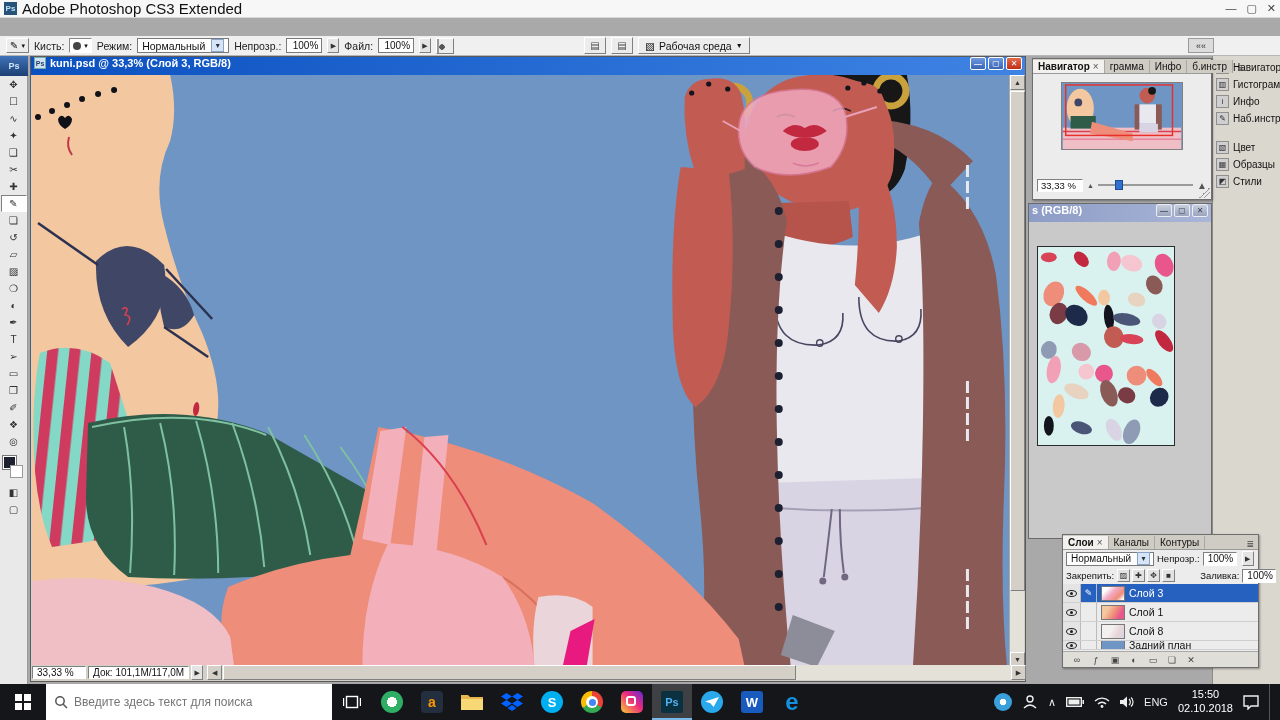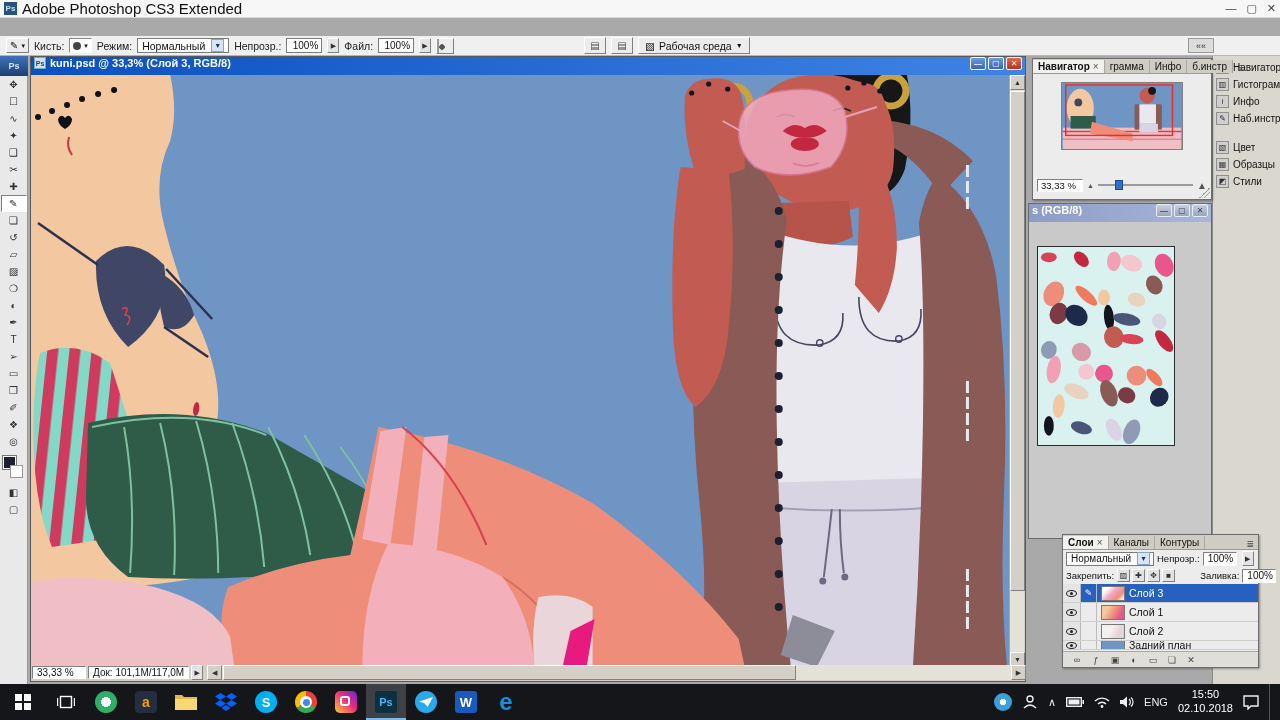--- a/index.html
+++ b/index.html
@@ -544,21 +544,21 @@
         <span class="ind-cell"></span>
         <span class="lthumb lt2"></span>
         <span>Слой 1</span>
       </div>
       <div class="layer-row">
         <span class="eye-cell">
             <span class="eye"></span>
           </span>
         <span class="ind-cell"></span>
         <span class="lthumb lt3"></span>
-        <span>Слой 2</span>
+        <span>Слой 8</span>
       </div>
       <div class="layer-row layer-partial">
         <span class="eye-cell">
             <span class="eye"></span>
           </span>
         <span class="ind-cell"></span>
         <span class="lthumb lt4"></span>
         <span>Задний план</span>
       </div>
       <div class="lbottom" id="layer-buttons">
@@ -575,20 +575,27 @@
   </div>
 
   <div class="taskbar">
     <div class="tb-start">
       <span class="winlogo">
           <i></i>
           <i></i>
           <i></i>
           <i></i>
         </span>
+    </div>
+    <div class="tb-search">
+      <svg class="ticon" width="14" height="14" viewBox="0 0 14 14">
+        <circle cx="6" cy="6" r="4.2" fill="none" stroke="#555" stroke-width="1.5"></circle>
+        <line x1="9.2" y1="9.2" x2="13" y2="13" stroke="#555" stroke-width="1.5"></line>
+      </svg>
+      <input readonly="" placeholder="Введите здесь текст для поиска" style="">
     </div>
     <div class="tb-apps">
       <div class="appslot">
         <svg class="ticon" width="18" height="18" viewBox="0 0 18 18">
           <rect x="3.5" y="3.5" width="11" height="11" fill="none" stroke="#fff" stroke-width="1.4"></rect>
           <line x1="0.5" y1="5" x2="0.5" y2="13" stroke="#fff" stroke-width="1.4"></line>
           <line x1="17.5" y1="5" x2="17.5" y2="13" stroke="#fff" stroke-width="1.4"></line>
         </svg>
       </div>
       <div class="appslot">

